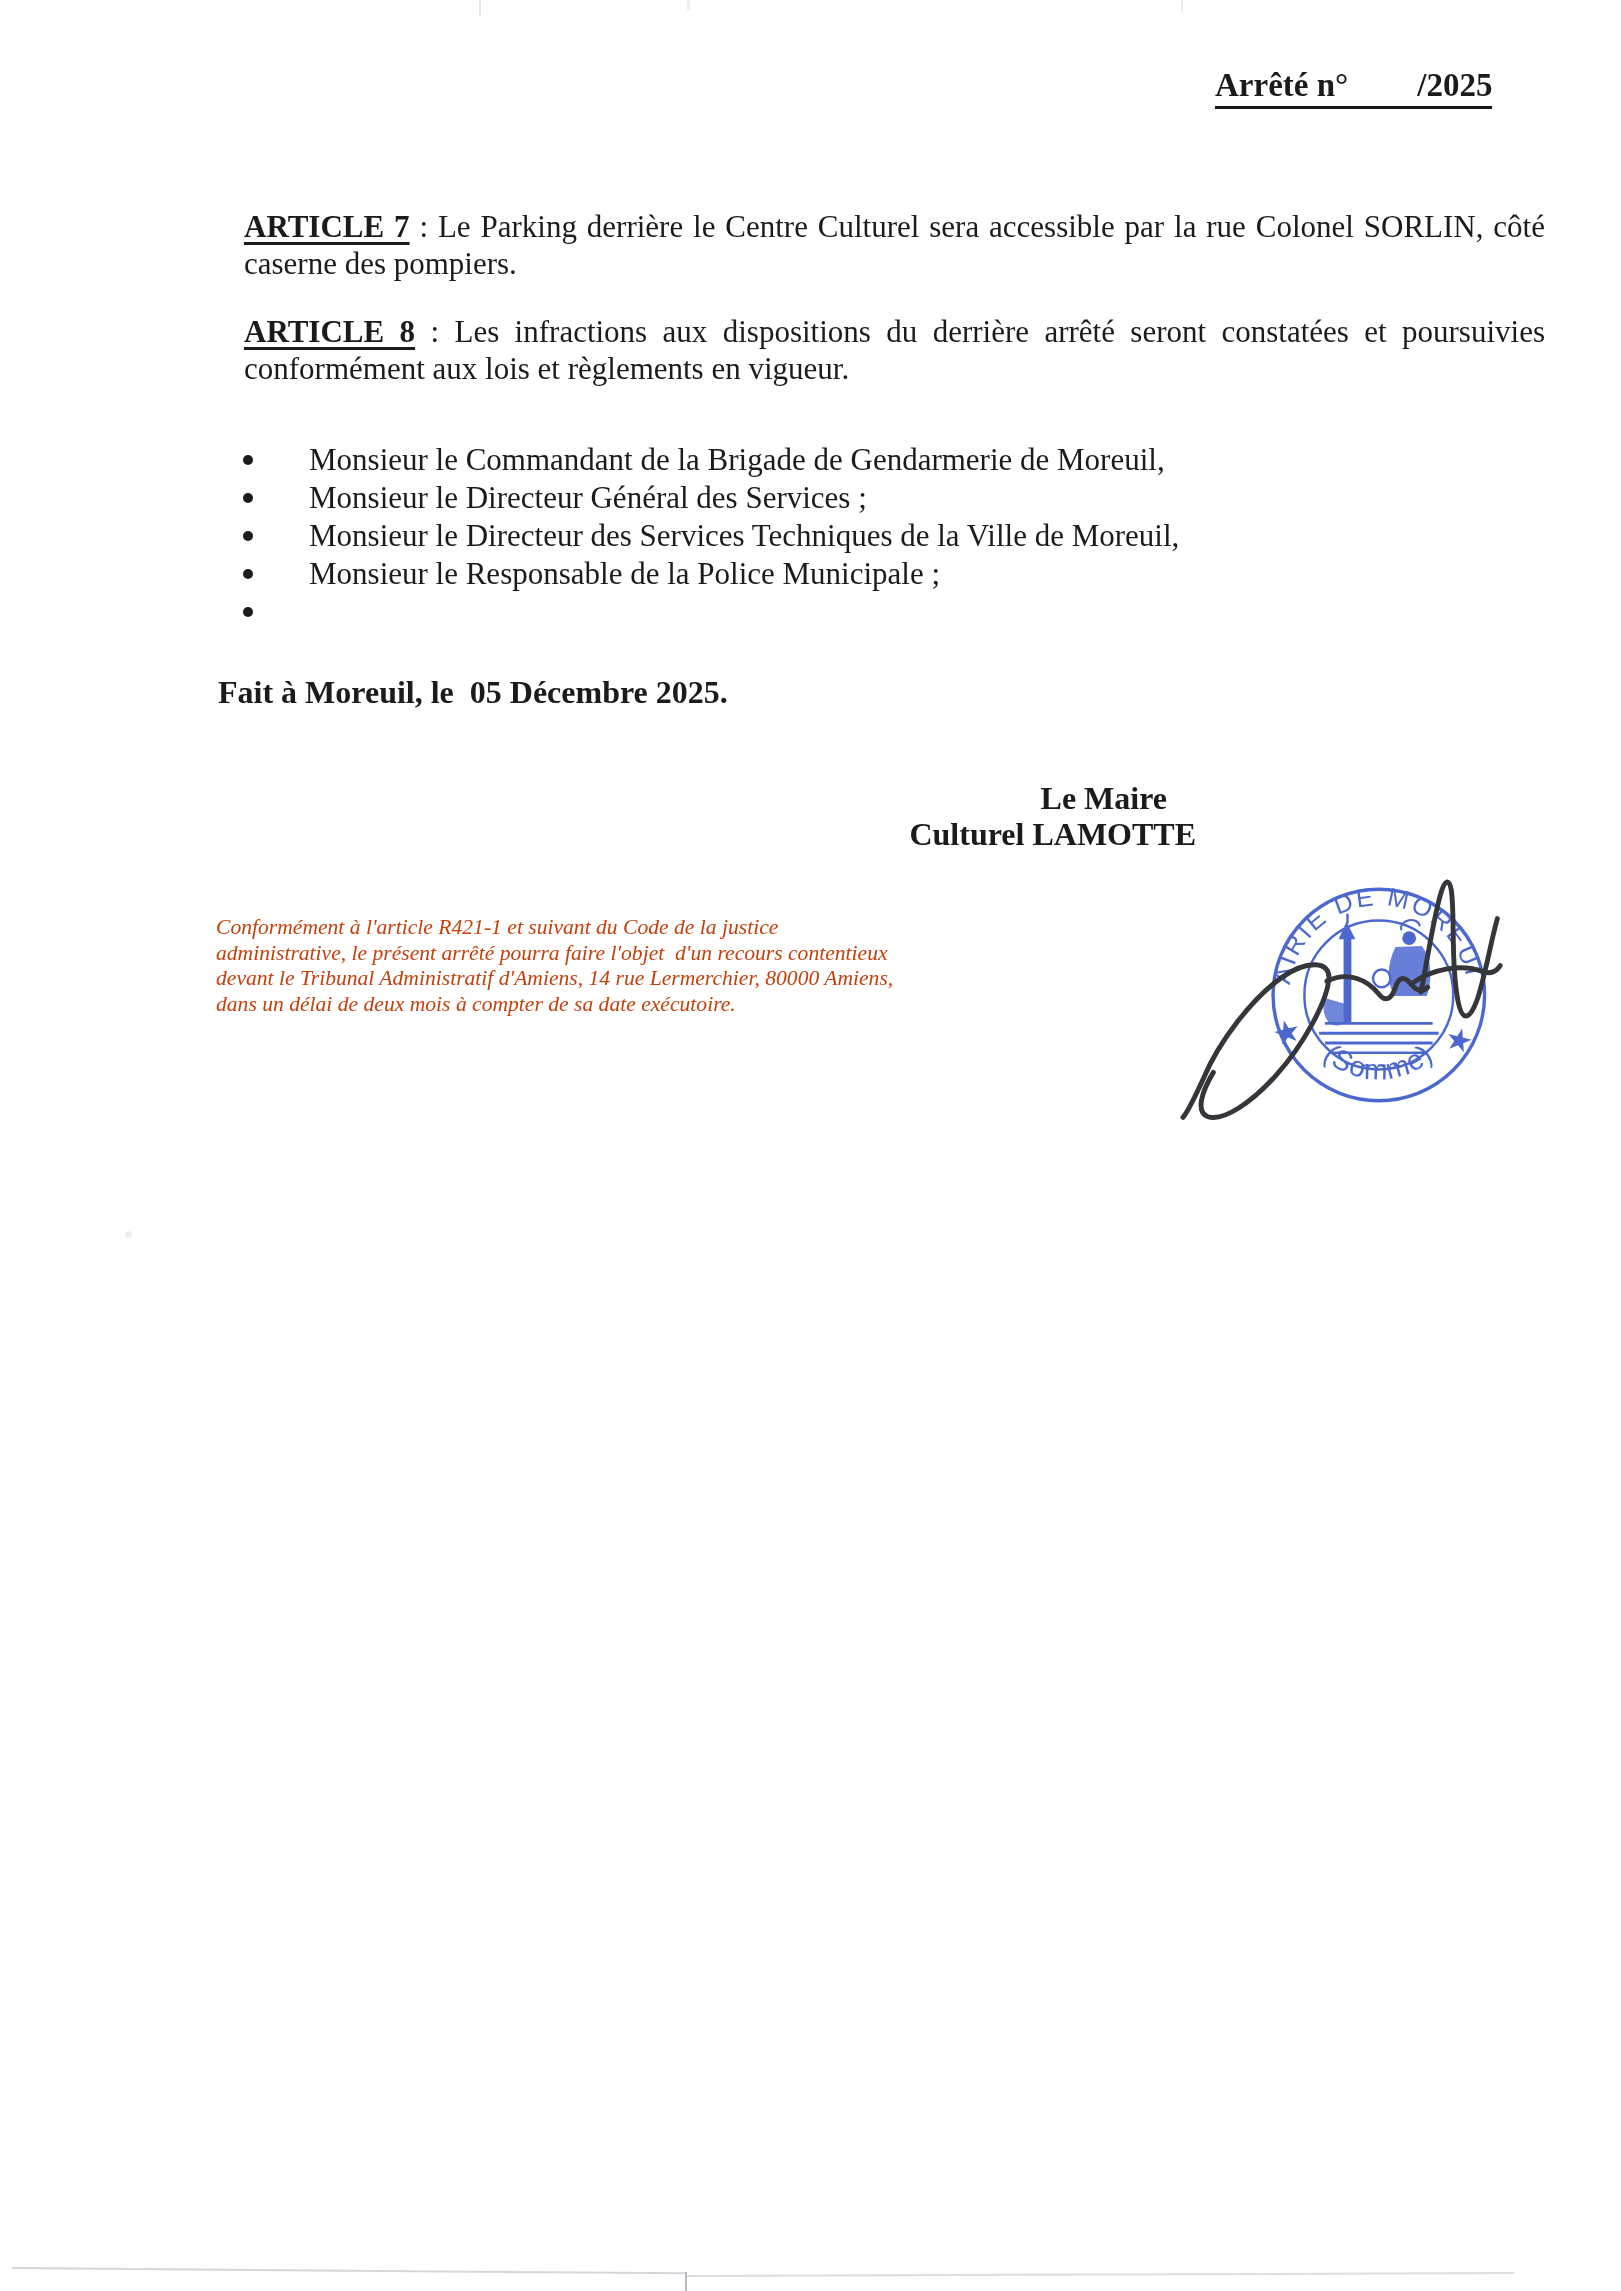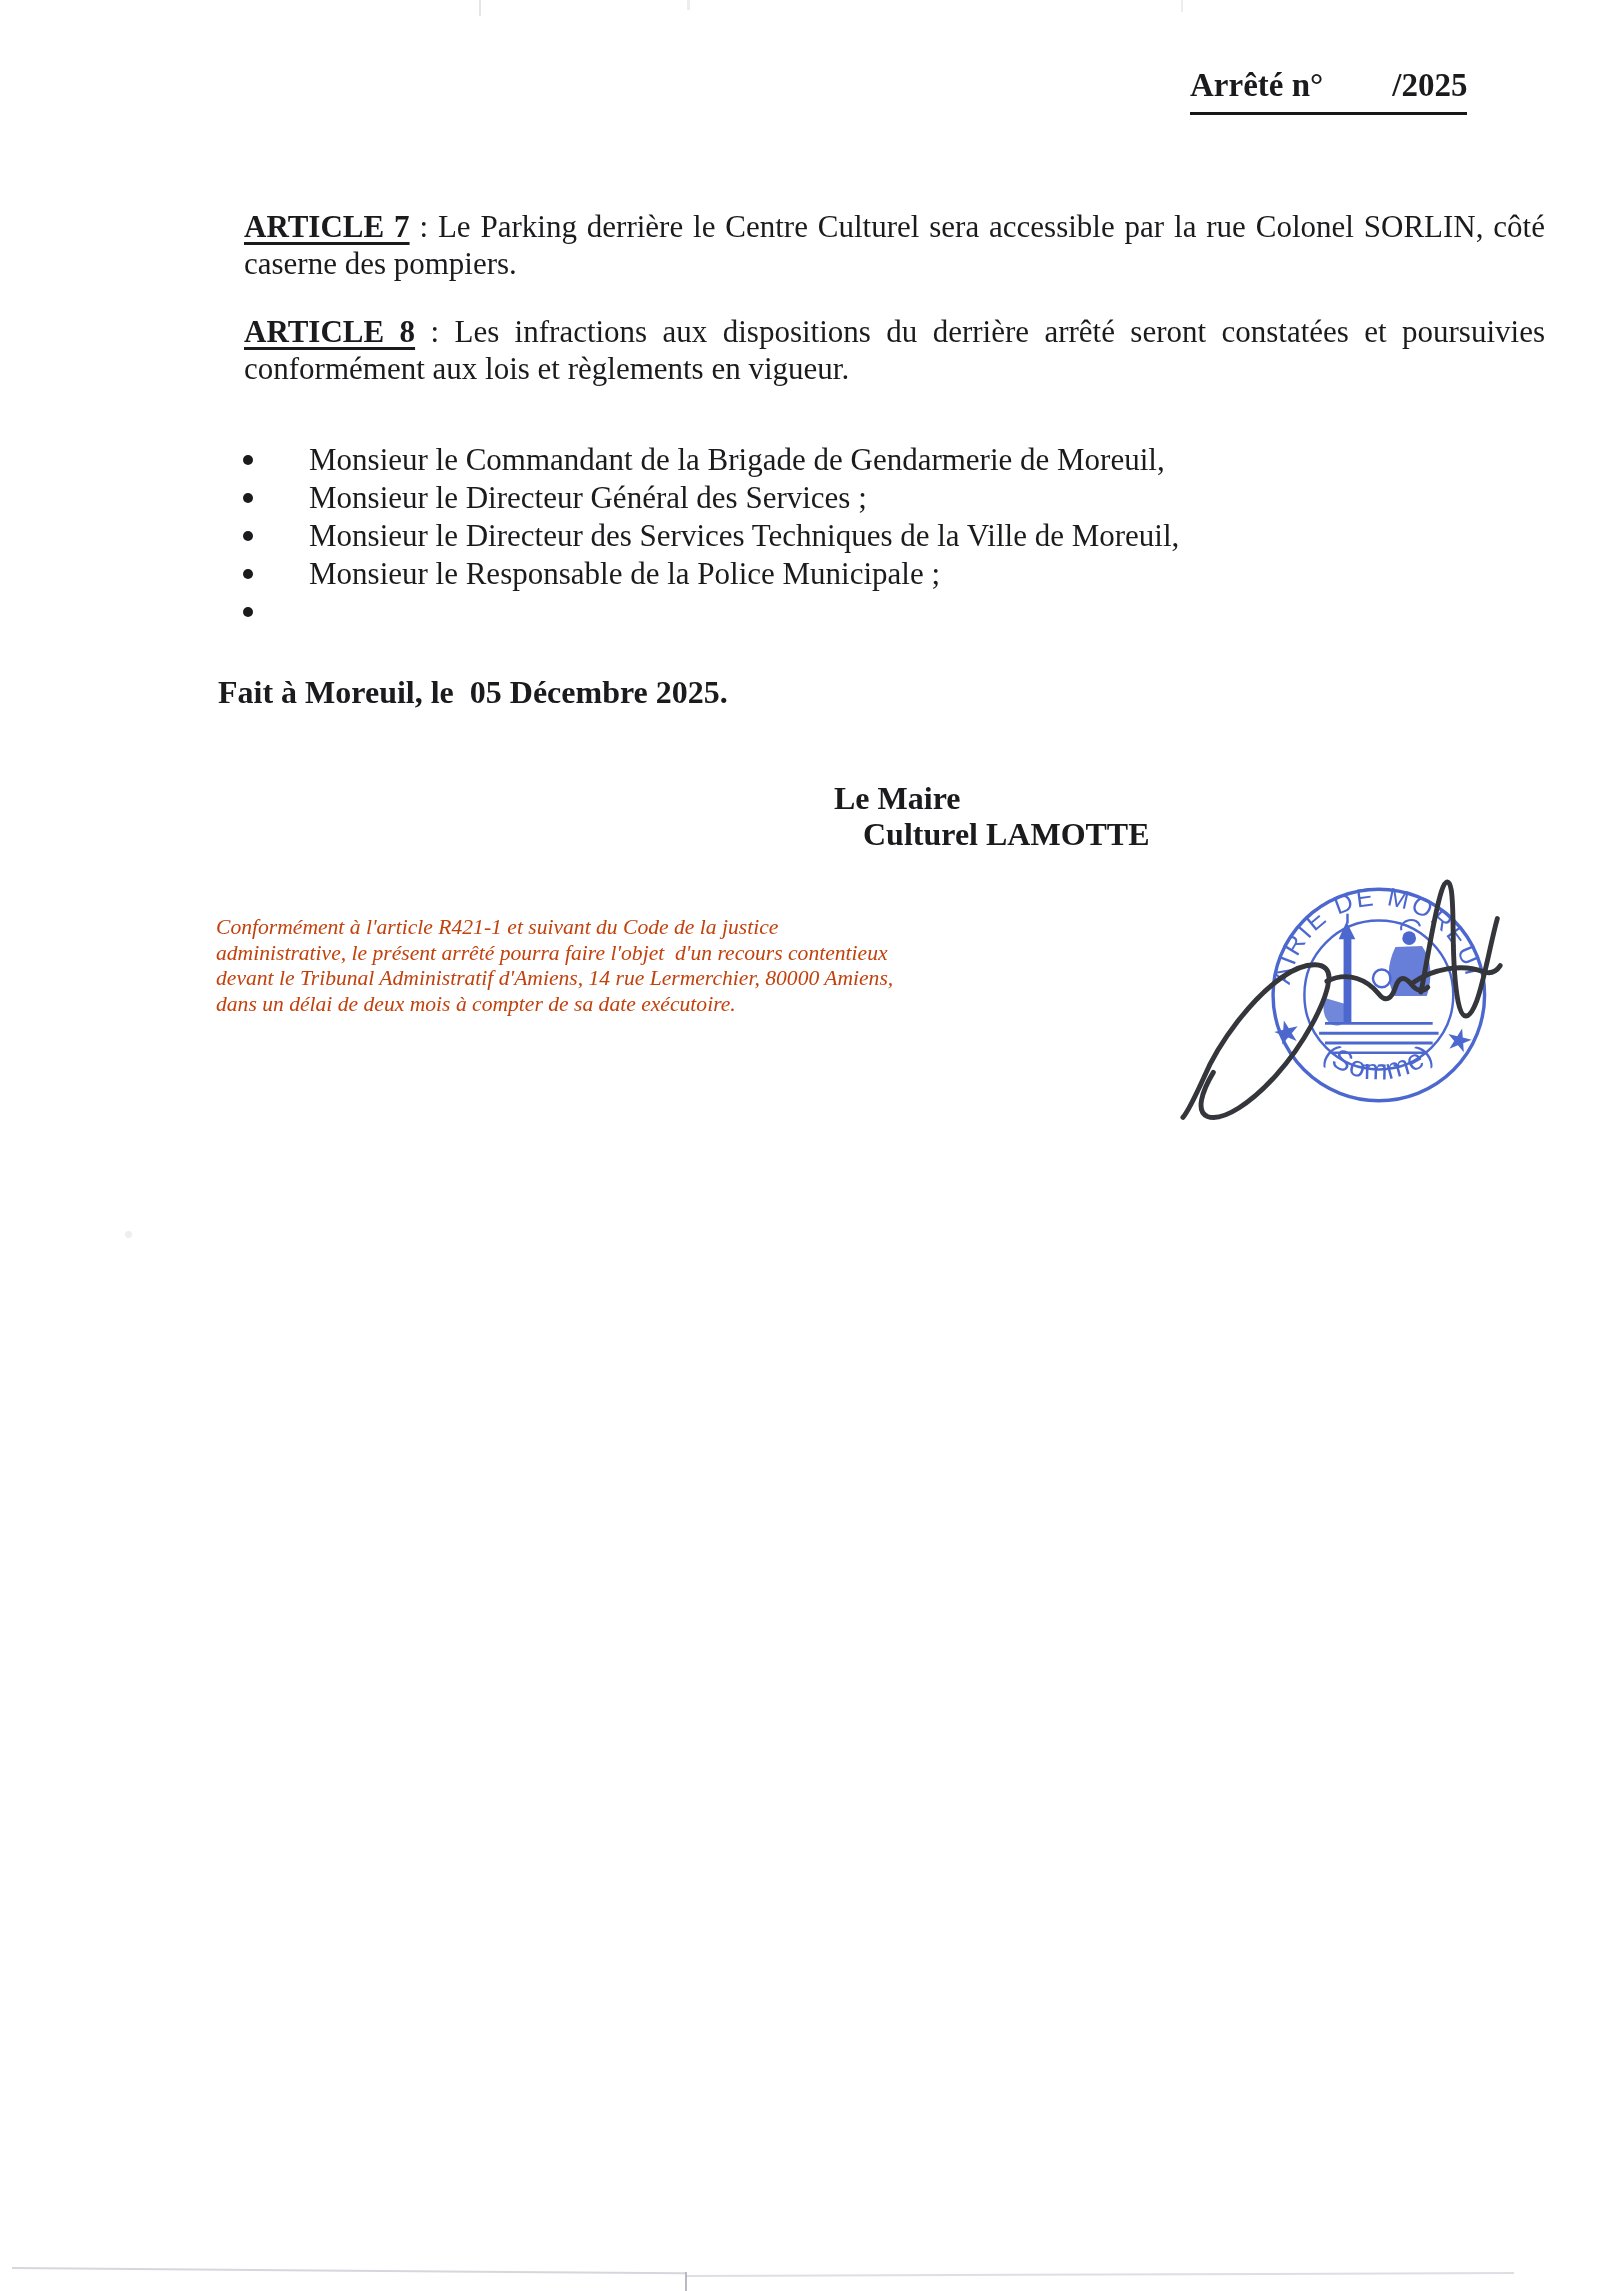--- a/index.html
+++ b/index.html
@@ -7,24 +7,24 @@
     position:relative;
     width:1621px;height:2292px;
     margin:0 auto;
     background:#ffffff;
     overflow:hidden;
     font-family:"Liberation Serif","DejaVu Serif",serif;
     color:#1b1b1e;
   }
   
   .header-line{
-    position:absolute;left:1190px;top:67px;
+    position:absolute;left:1215px;top:67px;
     font-size:33px;font-weight:bold;
     border-bottom:3.9px solid #17171a;
-    padding-bottom:8px;
+    padding-bottom:2px;
     white-space:pre;
   }
   .header-gap{display:inline-block;width:69px;}
   
   .article{
     position:absolute;left:218px;width:1301px;
     font-size:31px;line-height:37px;
     text-align:justify;
     margin-left:26px;
   }
@@ -50,21 +50,21 @@
     background:#1b1b1e;
   }
   
   .date-line{
     position:absolute;left:218px;top:674px;
     font-size:32px;font-weight:bold;white-space:pre;
   }
   .sign-block{
     position:absolute;left:863px;top:780px;width:333px;
     font-size:32px;font-weight:bold;line-height:36px;
-    text-align:left;
+    text-align:right;
   }
   .sign-title{transform:translateX(-29px);}
   
   .legal-notice{
     position:absolute;left:216px;top:915px;
     font-size:21.6px;line-height:25.5px;
     font-style:italic;color:#c2410c;
   }
   .legal-line{white-space:pre;}
   

